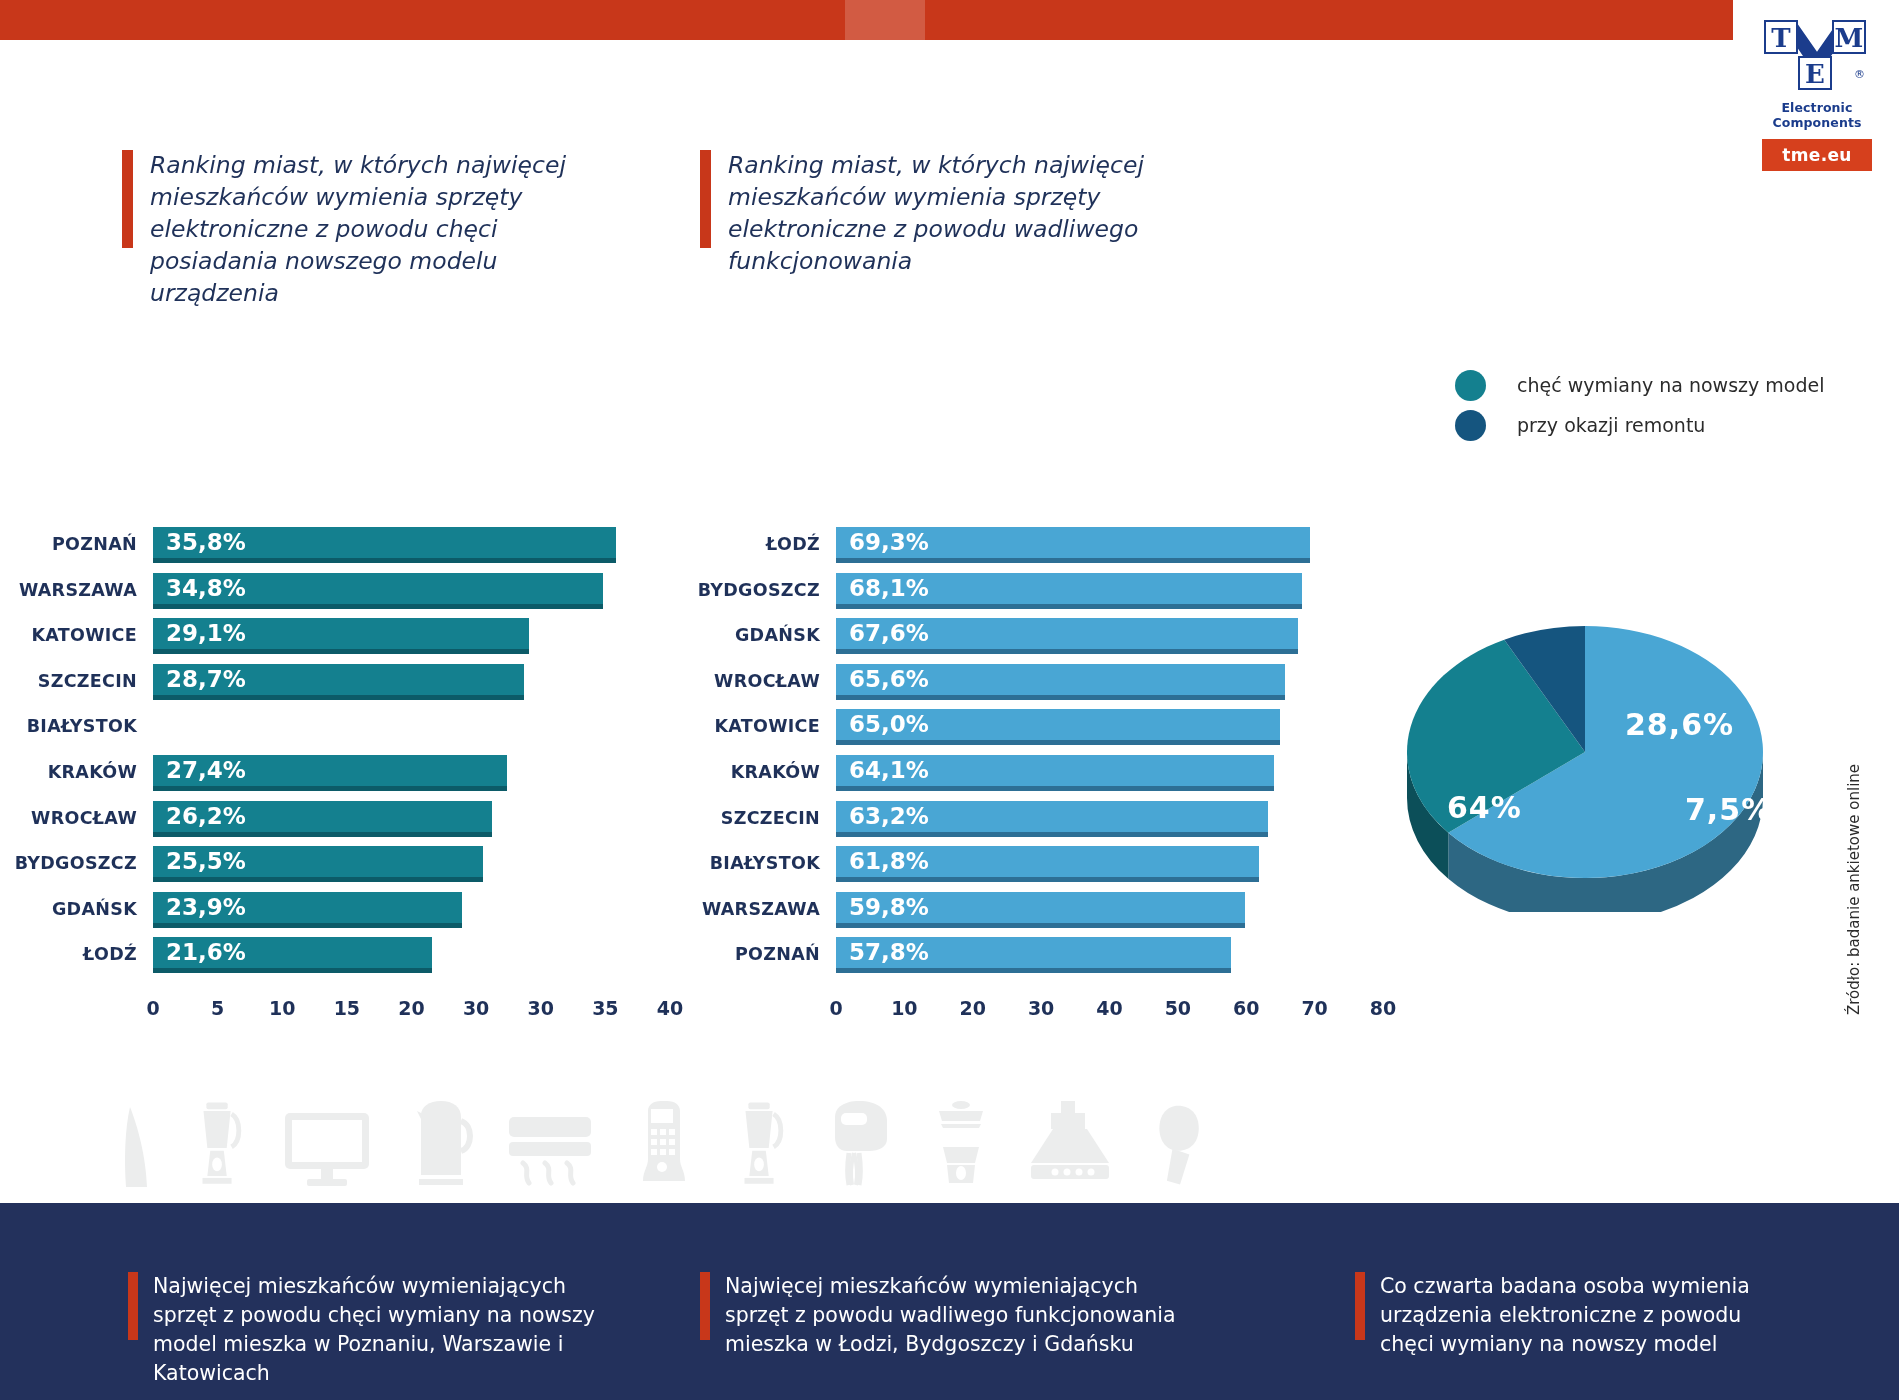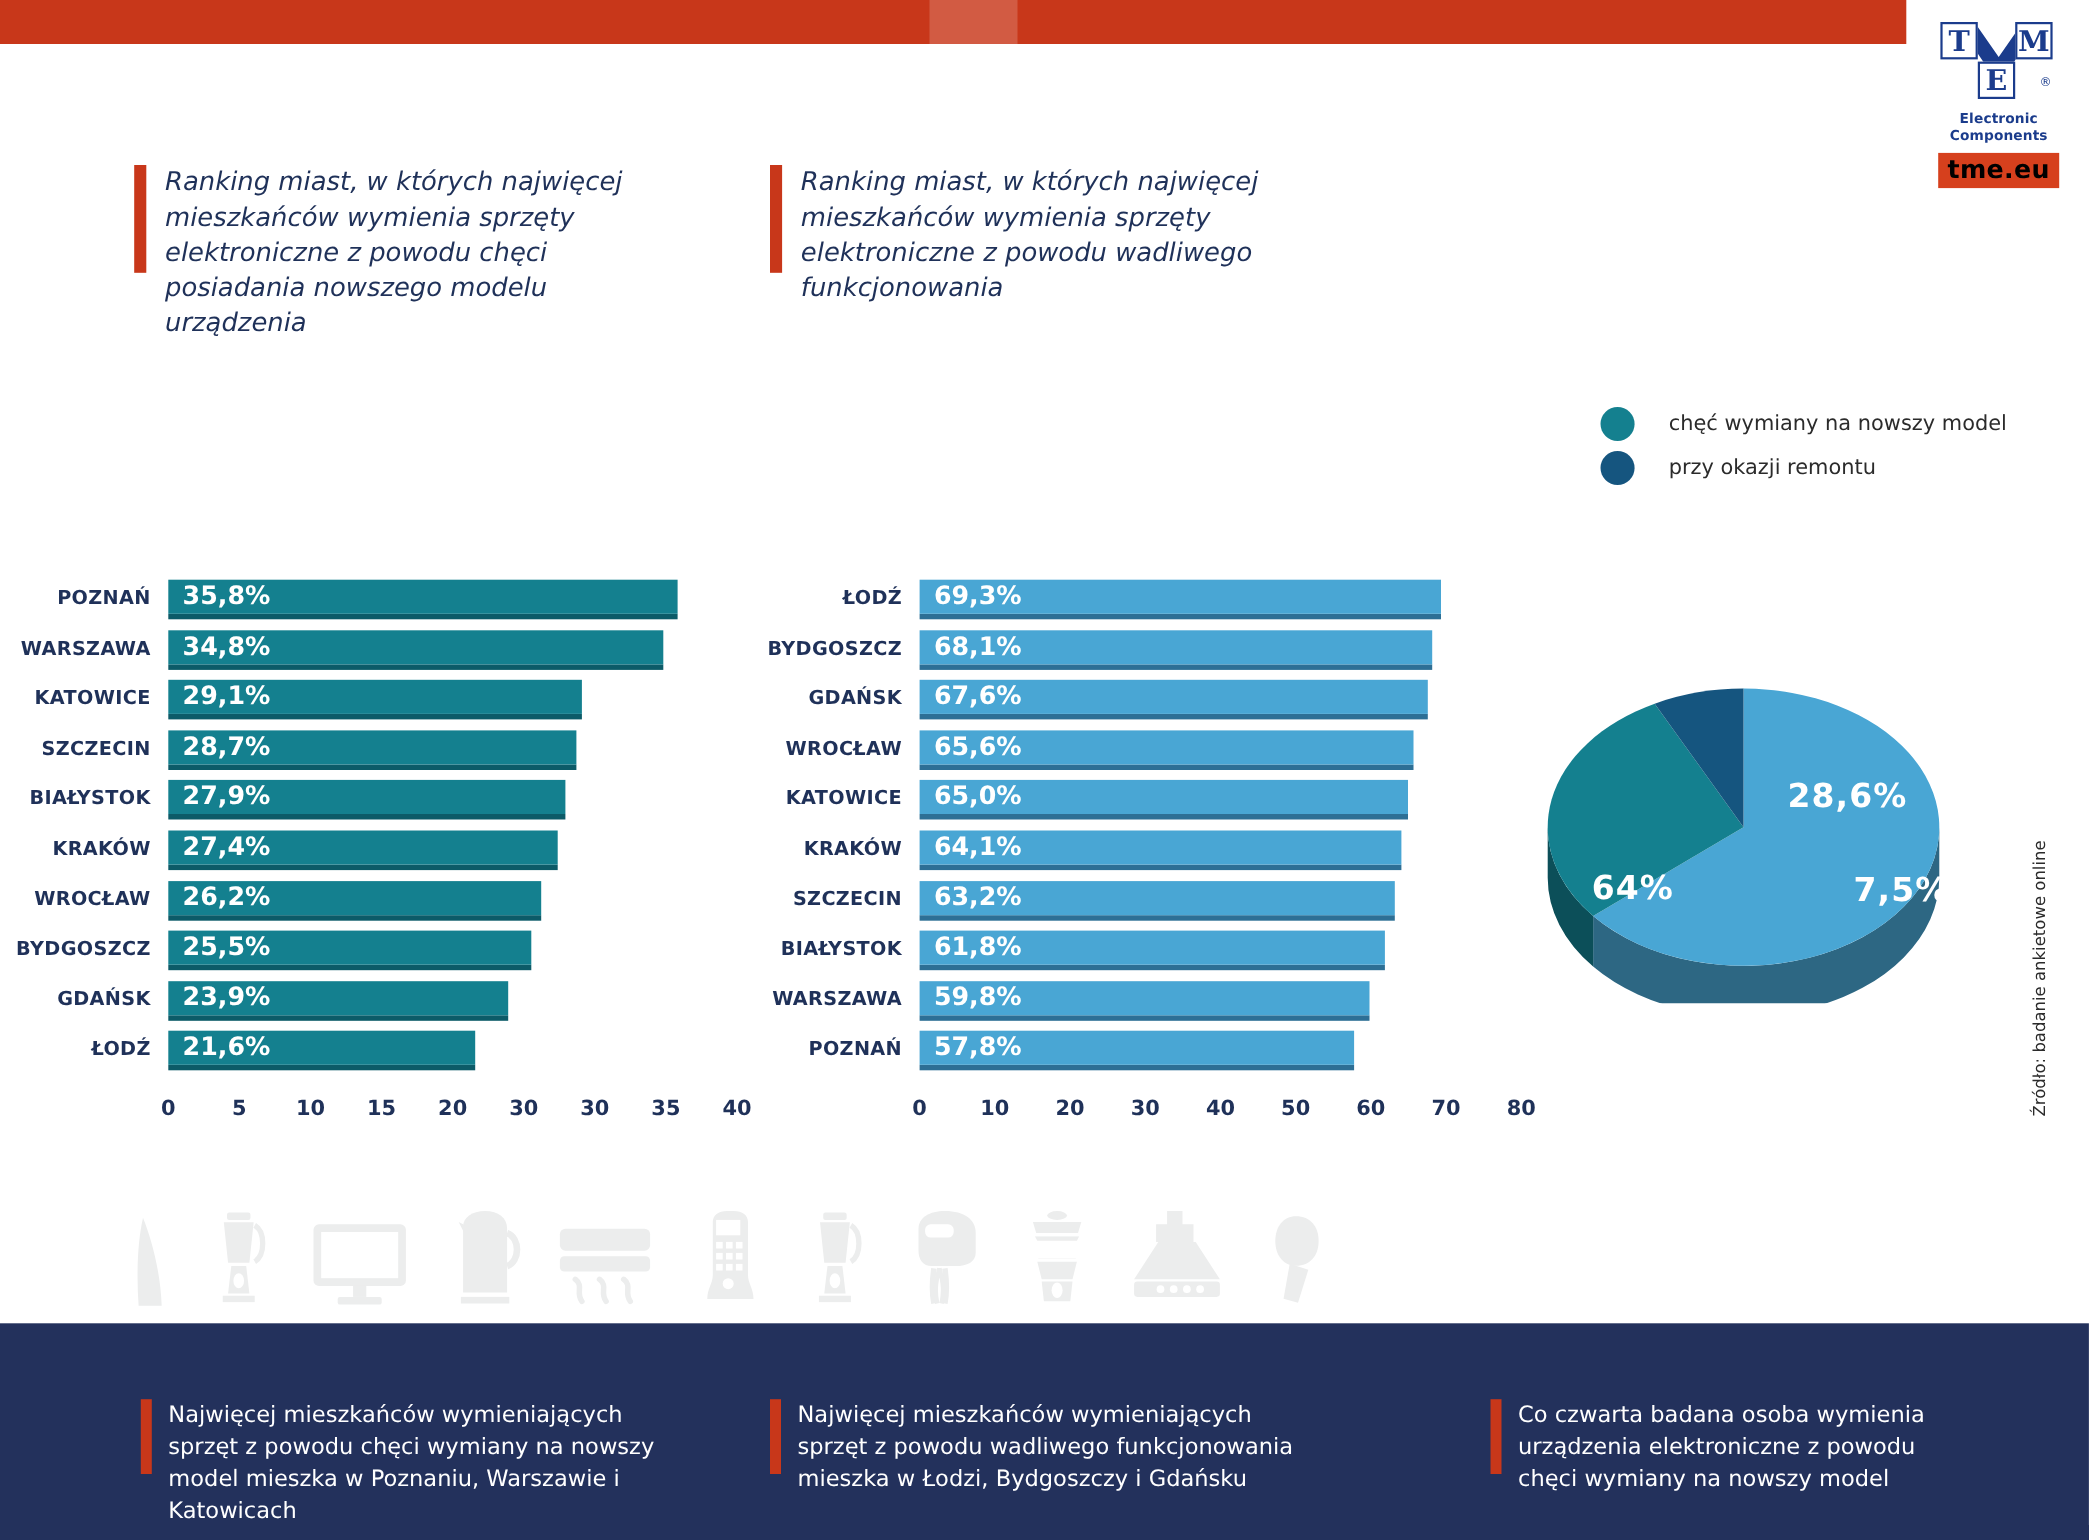--- a/index.html
+++ b/index.html
@@ -22,22 +22,22 @@
   .logo-letter{position:absolute;width:34px;height:34px;border:2px solid #1b3c8c;background:#fff;
        color:#1b3c8c;font-family:"DejaVu Serif","Liberation Serif",serif;font-weight:bold;font-size:26px;
        text-align:center;line-height:33px;box-sizing:border-box;}
   .l-t{left:6px;top:2px;}
   .l-m{left:74px;top:2px;}
   .l-e{left:40px;top:38px;}
   .logo-v{position:absolute;left:22px;top:4px;width:74px;height:48px;background:#1b3c8c;
      clip-path:polygon(0 0,22% 0,50% 62%,78% 0,100% 0,58% 96%,42% 96%);}
   .logo-reg{position:absolute;left:96px;top:50px;font-size:11px;color:#1b3c8c;}
   .logo-sub{font-size:12.5px;font-weight:bold;color:#1b3c8c;text-align:center;margin-top:4px;letter-spacing:.1px;}
-  .logo-url{margin:9px auto 0;width:110px;height:32px;background:#d6401d;color:#000000;
-     font-size:23px;font-weight:bold;text-align:center;line-height:32px;letter-spacing:.3px;}
+  .logo-url{margin:9px auto 0;width:110px;height:32px;background:#d6401d;color:#ffffff;
+     font-size:17px;font-weight:bold;text-align:center;line-height:32px;letter-spacing:.3px;}
 
   
   .headline{position:absolute;display:flex;gap:17px;font-style:italic;}
   .hl-bar{width:11px;background:#c8371a;flex:0 0 11px;}
   .hl-text{font-size:23.5px;line-height:1.36;color:#1f3159;font-weight:400;}
   #hl0{left:122px;top:150px;width:470px;}
   #hl0 .hl-bar{height:98px;}
   #hl1{left:700px;top:150px;width:470px;}
   #hl1 .hl-bar{height:98px;}
   #hl2{left:1290px;top:150px;width:430px;}
@@ -167,26 +167,20 @@
         <div class="cat">SZCZECIN</div>
         <div class="barwrap" style="width: 370.947px;">
           <div class="bar" style="background: rgb(20, 128, 143);">
             <span class="barval">28,7%</span>
           </div>
           <div class="bar-shadow" style="background: rgb(12, 91, 104);"></div>
         </div>
       </div>
       <div class="row">
         <div class="cat">BIAŁYSTOK</div>
-        <div class="barwrap" style="width: 360.608px;">
-          <div class="bar" style="background: rgb(20, 128, 143);">
-            <span class="barval">27,9%</span>
-          </div>
-          <div class="bar-shadow" style="background: rgb(12, 91, 104);"></div>
-        </div>
       </div>
       <div class="row">
         <div class="cat">KRAKÓW</div>
         <div class="barwrap" style="width: 354.145px;">
           <div class="bar" style="background: rgb(20, 128, 143);">
             <span class="barval">27,4%</span>
           </div>
           <div class="bar-shadow" style="background: rgb(12, 91, 104);"></div>
         </div>
       </div>

